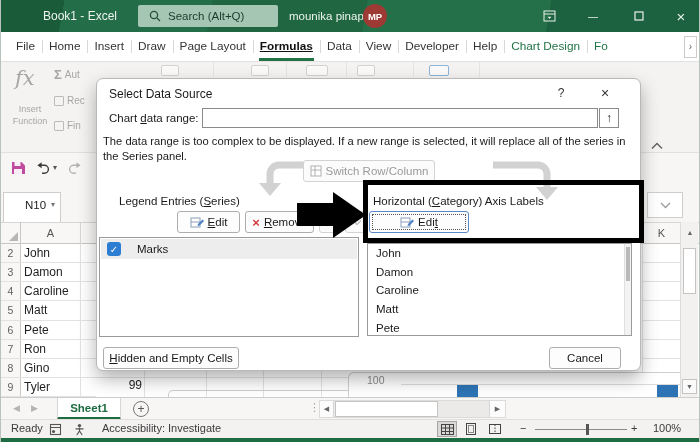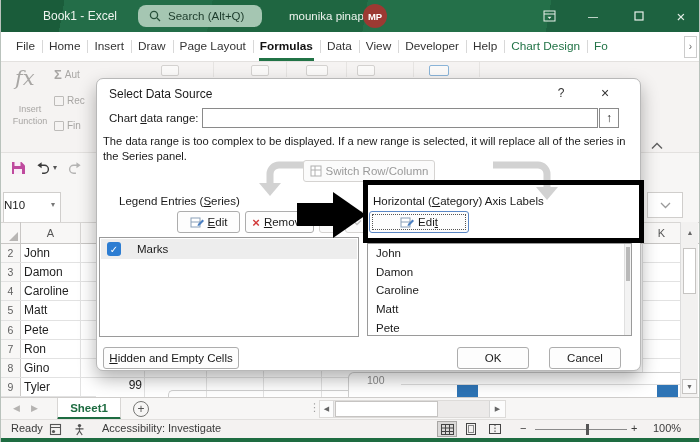--- a/index.html
+++ b/index.html
@@ -4,34 +4,34 @@
 <style>
   * { box-sizing: border-box; margin: 0; padding: 0; }
   html,body { width:700px; height:442px; }
   body { font-family:"Liberation Sans", sans-serif; overflow:hidden; background:#fff; }
   .window { position:relative; width:700px; height:442px; overflow:hidden; background:#fff; border-left:1px solid #b9c2bc; border-right:1px solid #b9c2bc; }
 
   
   .titlebar { position:absolute; left:0; top:0; width:700px; height:32px;
     background:linear-gradient(100deg,#1a5c3a 0 9%,#236d48 9% 30%,#1f6641 30% 52%,#247049 52% 78%,#1d6240 78% 100%); color:#e9f1eb; }
   .tb-title { position:absolute; left:42px; top:0; line-height:32px; font-size:12px; color:#eef4ef; }
-  .tb-search { position:absolute; left:137px; top:5px; width:124px; height:22px; background:#a5c6b2; border-radius:8px;
+  .tb-search { position:absolute; left:137px; top:5px; width:140px; height:22px; background:#a5c6b2; border-radius:2px;
     display:flex; align-items:center; font-size:11.5px; color:#1c3b2b;text-align:center; }
   .tb-search svg { margin:0 7px 0 11px; }
   .tb-user { position:absolute; left:288px; top:0; line-height:32px; font-size:11.5px; color:#eef4ef; }
   .avatar { position:absolute; left:362px; top:4px; width:24px; height:24px; border-radius:50%; background:#9c3a33;
     color:#fff; font-size:9.5px; font-weight:bold; display:flex; align-items:center; justify-content:center; }
   .tb-btn { position:absolute; top:0; width:32px; height:32px; display:flex; align-items:center; justify-content:center; font-size:13px; color:#e9f1eb; }
 
   
   .menubar { position:absolute; left:0; top:32px; width:700px; height:30px; background:#fff; border-bottom:1px solid #e3e1df;
     display:flex; align-items:stretch; padding-left:8px; font-size:11.8px; color:#333; }
   .mtab { padding:0 7px; line-height:29px; position:relative; white-space:nowrap; }
   .mtab + .mtab::before { content:""; position:absolute; left:0; top:8px; height:13px; width:1px; background:#d8d8d8; }
-  .mtab.active { font-weight:bold; color:#111; }
+  .mtab.active { font-weight:bold; color:#111;text-decoration:underline; }
   .mtab.active::after { content:""; position:absolute; left:6px; right:6px; bottom:0; height:3px; background:#217346; }
   .mtab.ctx { color:#217346; }
   .menu-more { position:absolute; right:2px; top:36px; width:13px; height:22px; border:1px solid #cccccc; background:#fff;
     font-size:10px; color:#666; text-align:center; line-height:20px; }
 
   
   .main { position:absolute; left:0; top:62px; width:700px; height:335px; }
 
   .ribbon { position:absolute; left:0; top:0; width:700px; height:91px; background:#f5f3f2; border-bottom:1px solid #e3e1df; }
   .fxblock { position:absolute; left:0; top:0; width:95px; height:91px; overflow:hidden; color:#a8a6a4; }
@@ -42,21 +42,21 @@
   .ph { position:absolute; top:3px; height:11px; border:1px solid #d4d2d0; background:#fbfaf9; border-radius:2px; }
   .ph.blue { border-color:#8ab4d8; }
   .rsep { position:absolute; top:0; height:15px; width:1px; background:#e6e4e2; }
   .rb-collapse { position:absolute; left:650px; top:74px; }
 
   .qat { position:absolute; left:0; top:91px; width:700px; height:35px; background:#f7f6f5; }
   .qat svg, .qat span { position:absolute; }
 
   .namerow { position:absolute; left:0; top:126px; width:700px; height:34px; background:#f7f6f5; }
   .namebox { position:absolute; left:2px; top:4px; width:58px; height:39px; background:#fff; border:1px solid #d0cecc;
-    font-size:11.5px; color:#222; line-height:24px; padding-left:0; }
+    font-size:11.5px; color:#222; line-height:24px; padding-left:21px; }
   .namebox .dd { position:absolute; right:5px; top:0; font-size:8px; color:#777; }
   .fbar-chevron { position:absolute; left:646px; top:4px; width:36px; height:26px; background:#fff; border:1px solid #d0cecc;
     display:flex; align-items:center; justify-content:center; }
 
   .colhead-bg { position:absolute; left:0; top:160px; width:700px; height:22px; background:#f8f7f6; border-top:1px solid #d8d6d4; border-bottom:1px solid #c8c6c4; }
   .ch-cell { position:absolute; top:160px; height:22px; font-size:11px; color:#555; display:flex; align-items:center; justify-content:center; }
   .ch-corner { left:0; width:20px; border-right:1px solid #c9c7c5; }
   .ch-corner::after { content:""; position:absolute; right:2px; bottom:3px; border-left:9px solid transparent; border-bottom:9px solid #b8b6b4; }
   .ch-a { left:20px; width:60px; border-right:1px solid #d8d6d4; }
   .ch-k { left:641px; width:38px; border-left:1px solid #d8d6d4; }
@@ -435,21 +435,20 @@
         <div class="listR-item">Matt</div>
         <div class="listR-item">Pete</div>
         <div class="listR-sb">
             <div class="listR-thumb"></div>
           </div>
       </div>
 
       <div class="btn b-hidden">
         <span><span></span><span class="u">H</span><span>idden and Empty Cells</span></span>
       </div>
-      <div class="btn b-ok">OK</div>
       <div class="btn b-cancel">Cancel</div>
     </div>
 
     <div class="ann-rect"></div>
     <div class="ann-arrow">
       <div class="ann-tail"></div>
         <div class="ann-head"></div>
     </div>
   </div>
 

